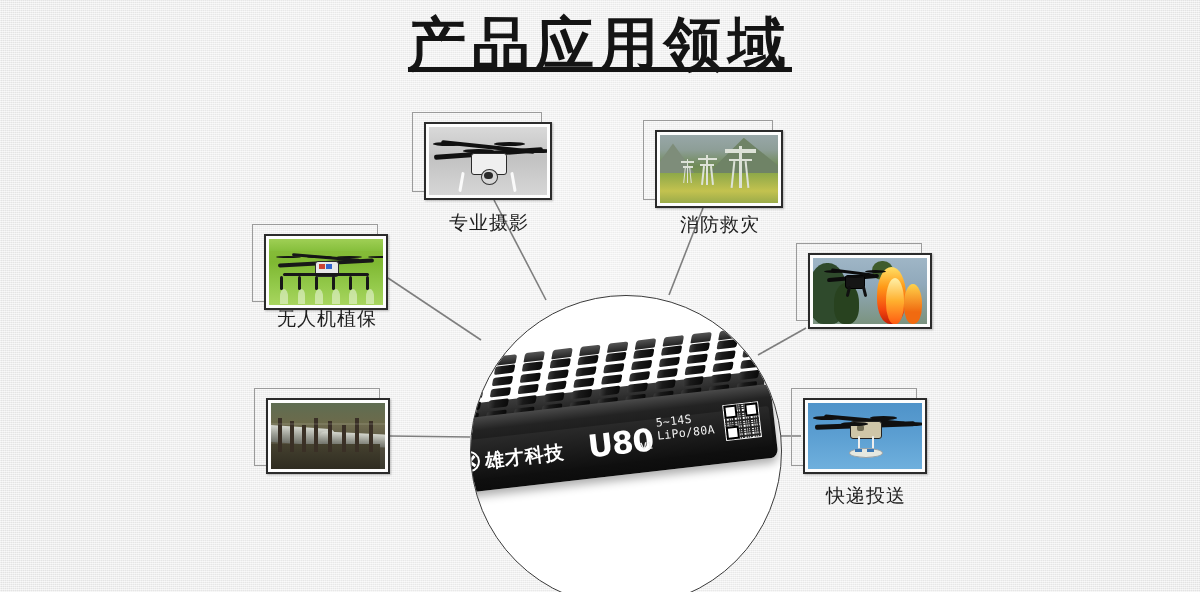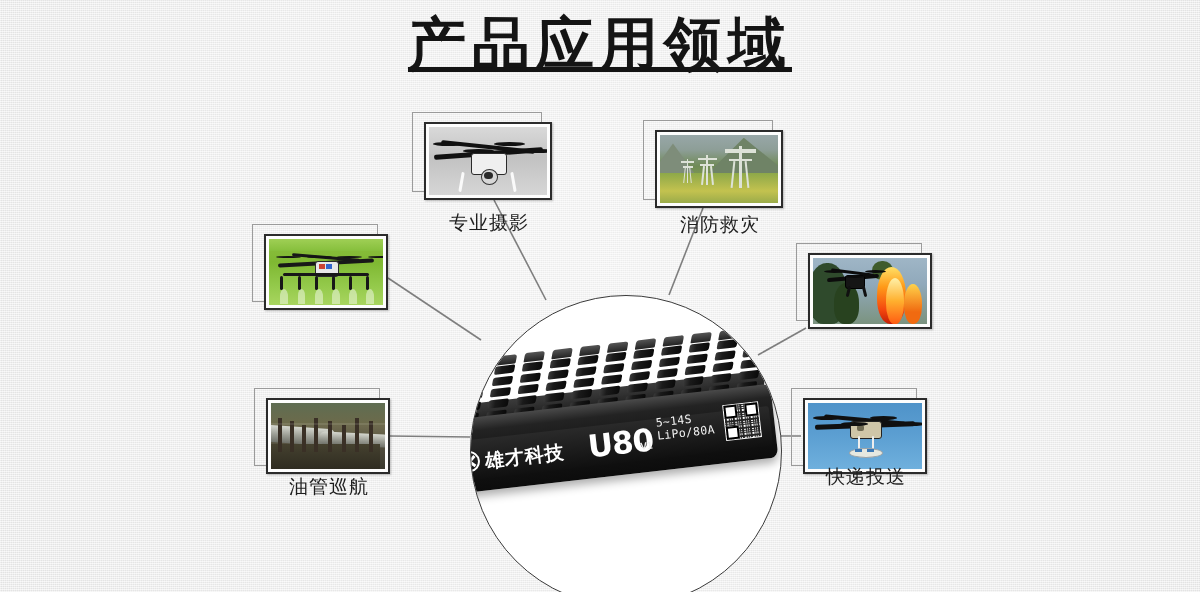--- a/index.html
+++ b/index.html
@@ -253,20 +253,21 @@
                 <div style="position:absolute;left:85%;top:76%;width:7%;height:22%;background:rgba(255,255,255,.45);border-radius:50% 50% 0 0;"></div>
                 <div class="drone-arm" style="left:12%;top:52%;width:76%;height:3px;"></div>
                 <div class="prop" style="left:6%;top:25%;width:22%;"></div>
                 <div class="prop" style="left:33%;top:25%;width:22%;"></div>
                 <div class="prop" style="left:60%;top:25%;width:22%;"></div>
                 <div class="prop" style="left:87%;top:25%;width:22%;"></div>
               </div>
             </div>
           </div>
         </div>
+        <div class="node-label" style="left: 0px; top: 82px;">无人机植保</div>
       </div>
       <div class="node" style="left: 796px; top: 243px; width: 150px; height: 134px;">
         <div class="cards" style="position: absolute; left: 12px; top: 10px; width: 124px; height: 76px;">
           <div class="card-back" style="left: -12px; top: -10px; width: 124px; height: 76px;"></div>
           <div class="card-front" style="width: 124px; height: 76px;">
             <div class="thumb">
               <div class="sc sc-fire">
                 <div class="tree" style="left:-4%;top:8%;width:34%;height:92%;"></div>
                 <div class="tree" style="left:18%;top:38%;width:22%;height:62%;background:#28421f;"></div>
                 <div style="position:absolute;left:52%;top:4%;width:18%;height:30%;background:#3f5c2c;border-radius:50%;"></div>
@@ -302,21 +303,20 @@
                 <div class="post" style="left:38%;top:22%;width:3.5%;height:52%;"></div>
                 <div class="post" style="left:50%;top:28%;width:3.5%;height:46%;"></div>
                 <div class="post" style="left:62%;top:34%;width:3.5%;height:40%;"></div>
                 <div class="post" style="left:74%;top:22%;width:3.5%;height:52%;"></div>
                 <div class="post" style="left:86%;top:28%;width:3.5%;height:46%;"></div>
                 <div style="position:absolute;left:0;top:30%;width:100%;height:3%;background:rgba(255,255,255,.10);"></div>
               </div>
             </div>
           </div>
         </div>
-        <div class="node-label" style="left: 0px; top: 86px;">油管巡航</div>
       </div>
       <div class="node" style="left: 791px; top: 388px; width: 150px; height: 134px;">
         <div class="cards" style="position: absolute; left: 12px; top: 10px; width: 124px; height: 76px;">
           <div class="card-back" style="left: -12px; top: -10px; width: 124px; height: 76px;"></div>
           <div class="card-front" style="width: 124px; height: 76px;">
             <div class="thumb">
               <div class="sc sc-deliv">
                 <div class="drone-arm" style="left:6%;top:30%;width:88%;height:5px;background:#101010;transform:rotate(-2deg);"></div>
                 <div class="drone-arm" style="left:14%;top:22%;width:72%;height:4px;background:#101010;transform:rotate(5deg);"></div>
                 <div class="drone-body" style="left:37%;top:28%;width:26%;height:24%;background:#cfc6a8;border-color:#222;"></div>
@@ -327,21 +327,21 @@
                 <div class="prop" style="left:79%;top:29%;width:24%;height:4px;background:#101010;"></div>
                 <div class="drone-arm" style="left:44%;top:50%;width:2px;height:20%;background:#eee;"></div>
                 <div class="drone-arm" style="left:56%;top:50%;width:2px;height:20%;background:#eee;"></div>
                 <div style="position:absolute;left:36%;top:68%;width:28%;height:12%;background:#e6e8e0;border-radius:50%;border:1px solid #9aa3a8;"></div>
                 <div style="position:absolute;left:41%;top:70%;width:6%;height:5%;background:#3b78b5;"></div>
                 <div style="position:absolute;left:52%;top:70%;width:6%;height:5%;background:#3b78b5;"></div>
               </div>
             </div>
           </div>
         </div>
-        <div class="node-label" style="left: 0px; top: 76px;">快递投送</div>
+        <div class="node-label" style="left: 0px; top: 95px;">快递投送</div>
       </div>
     </div>
 
   <div class="circle" id="center-circle" style="left:470px;top:295px;width:312px;height:312px;">
     <div class="prod-wrap">
       <div class="esc" style="left:-28px;top:48px;width:334px;height:150px;">
         <div class="esc-top"></div>
         <div class="fins" id="fins">
             <div class="fincol" style="left: 0px; height: 66px;">
               <div class="cap"></div>

